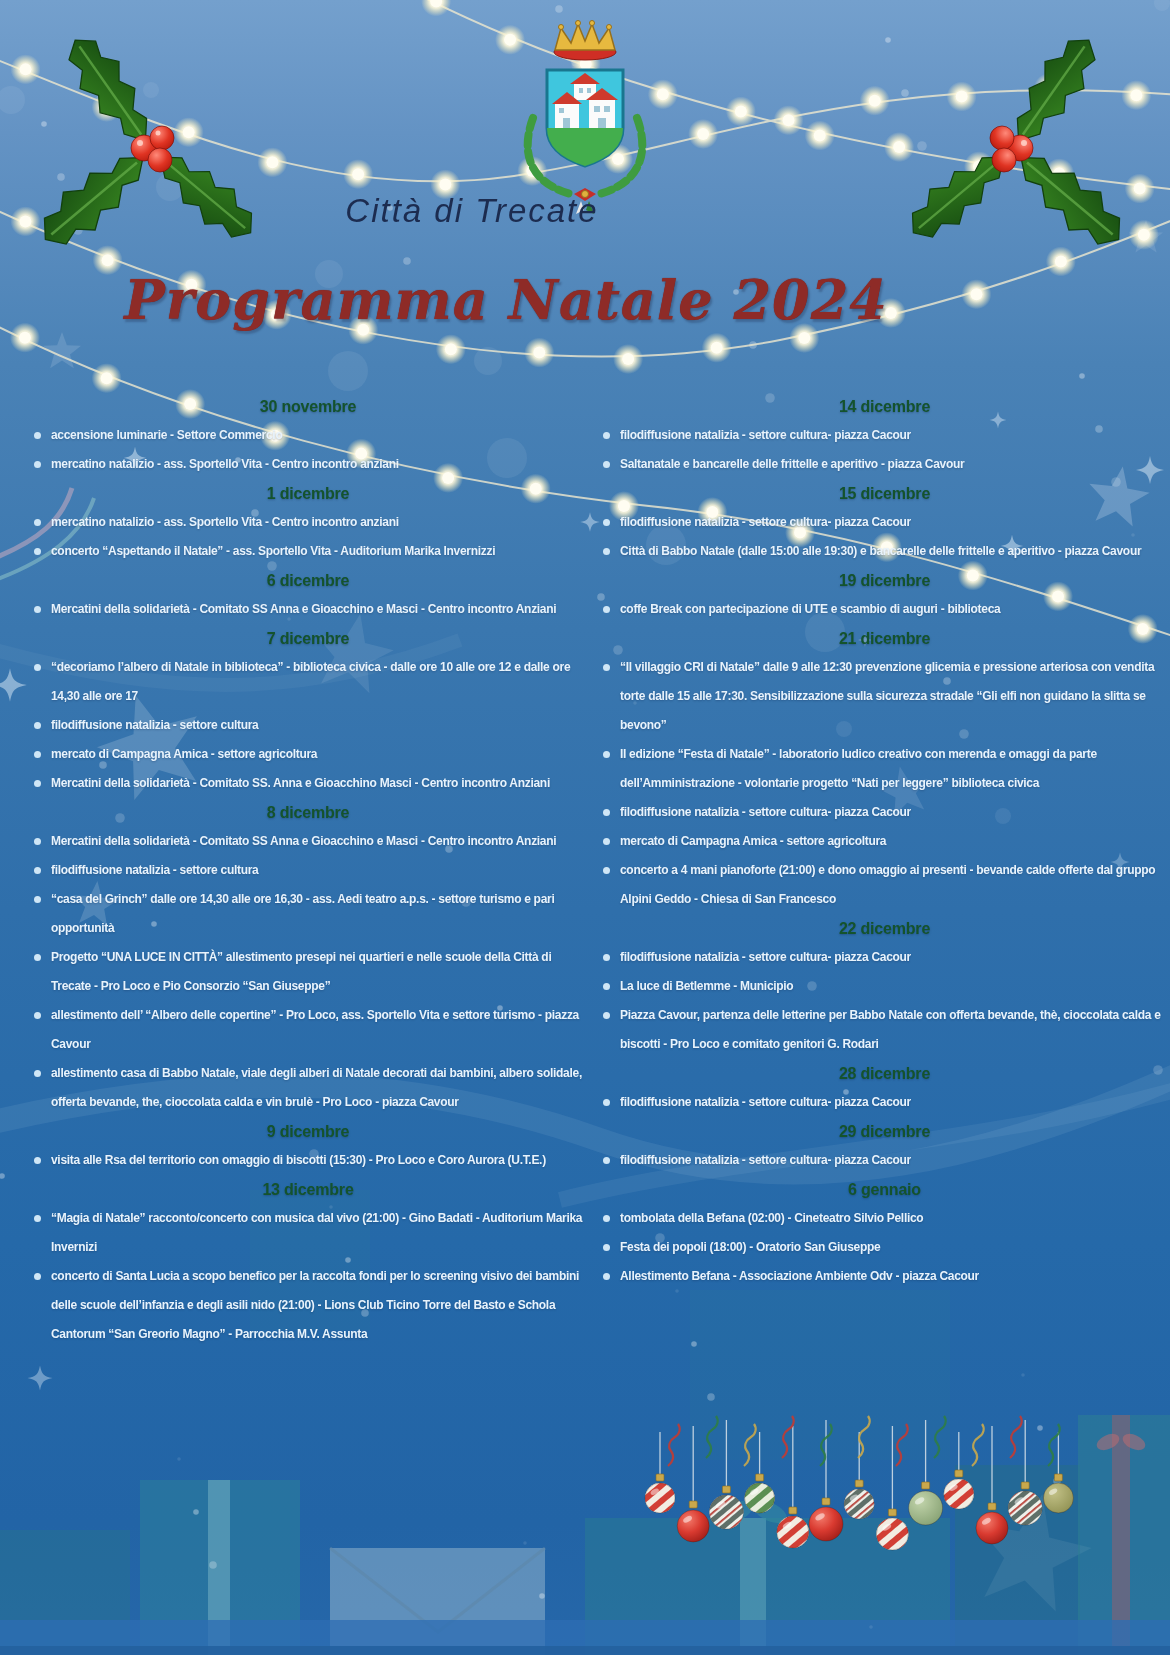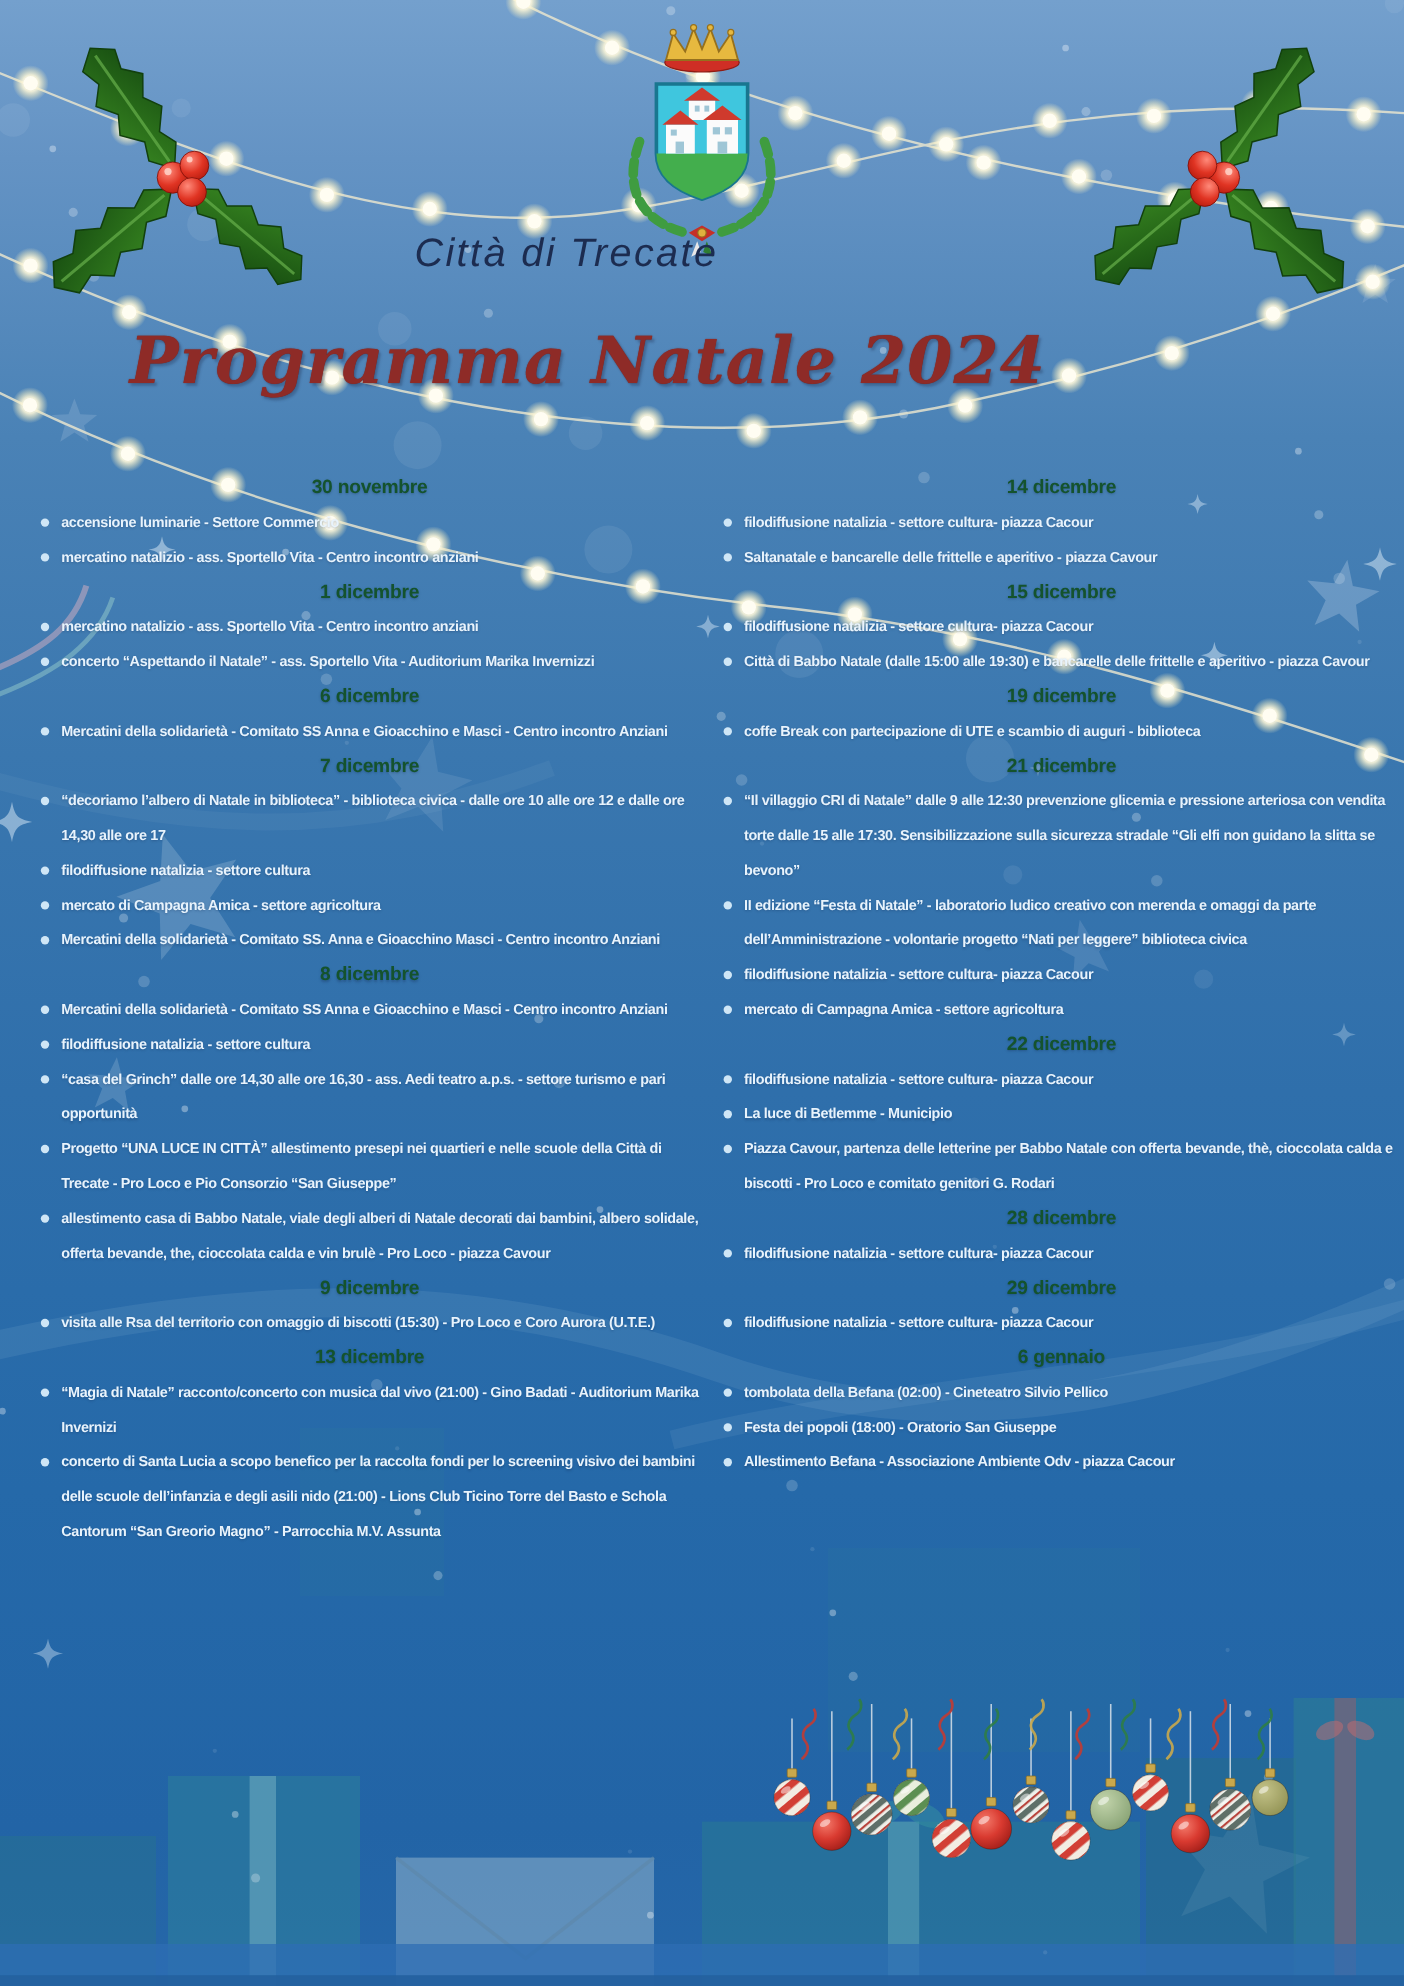--- a/index.html
+++ b/index.html
@@ -11,21 +11,21 @@
   svg.layer{position:absolute;left:0;top:0;pointer-events:none;}
   .city-title{
     position:absolute;left:0;top:192px;width:944px;text-align:center;
     font-size:33px;color:#1c2c50;font-style:italic;letter-spacing:2px;
     font-weight:normal;
   }
   .poster-title{
     position:absolute;left:0;top:268px;width:980px;text-align:center;
     font-family:"DejaVu Serif","Liberation Serif",serif;
     font-style:italic;font-weight:bold;font-size:54px;letter-spacing:1px;
-    color:#8e2b27;text-shadow:2px 3px 2px rgba(25,35,70,.28), 0 0 1px #70201c;
+    color:#8e2b27;text-shadow:2px 3px 2px rgba(25,35,70,.28), 0 0 1px #70201c;padding-left:16px;
   }
   .col{position:absolute;top:392px;}
   .col-left{left:30px;width:556px;}
   .col-right{left:599px;width:571px;}
   .col section{margin:0;}
   .col h3.date{
     margin:0;font-size:16px;line-height:29px;font-weight:bold;
     color:#14532d;text-align:center;letter-spacing:-0.2px;
     text-shadow:0 1px 2px rgba(20,40,80,.35);
   }
@@ -396,20 +396,21 @@
         <li>Mercatini della solidarietà - Comitato SS. Anna e Gioacchino Masci - Centro incontro Anziani</li>
       </ul>
     </section>
     <section>
       <h3 class="date">8 dicembre</h3>
       <ul>
         <li>Mercatini della solidarietà - Comitato SS Anna e Gioacchino e Masci - Centro incontro Anziani</li>
         <li>filodiffusione natalizia - settore cultura</li>
         <li>“casa del Grinch” dalle ore 14,30 alle ore 16,30 - ass. Aedi teatro a.p.s. - settore turismo e pari opportunità</li>
         <li>Progetto “UNA LUCE IN CITTÀ” allestimento presepi nei quartieri e nelle scuole della Città di Trecate - Pro Loco e Pio Consorzio “San Giuseppe”</li>
+        <li>allestimento dell’ “Albero delle copertine” - Pro Loco, ass. Sportello Vita e settore turismo - piazza Cavour</li>
         <li>allestimento casa di Babbo Natale, viale degli alberi di Natale decorati dai bambini, albero solidale, offerta bevande, the, cioccolata calda e vin brulè - Pro Loco - piazza Cavour</li>
       </ul>
     </section>
     <section>
       <h3 class="date">9 dicembre</h3>
       <ul>
         <li>visita alle Rsa del territorio con omaggio di biscotti (15:30) - Pro Loco e Coro Aurora (U.T.E.)</li>
       </ul>
     </section>
     <section>
@@ -441,20 +442,21 @@
         <li>coffe Break con partecipazione di UTE e scambio di auguri - biblioteca</li>
       </ul>
     </section>
     <section>
       <h3 class="date">21 dicembre</h3>
       <ul>
         <li>“Il villaggio CRI di Natale” dalle 9 alle 12:30 prevenzione glicemia e pressione arteriosa con vendita torte dalle 15 alle 17:30. Sensibilizzazione sulla sicurezza stradale “Gli elfi non guidano la slitta se bevono”</li>
         <li>II edizione “Festa di Natale” - laboratorio ludico creativo con merenda e omaggi da parte dell’Amministrazione -  volontarie progetto “Nati per leggere” biblioteca civica</li>
         <li>filodiffusione natalizia - settore cultura- piazza Cacour</li>
         <li>mercato di Campagna Amica - settore agricoltura</li>
+        <li>concerto a 4 mani pianoforte (21:00) e dono omaggio ai presenti - bevande calde offerte dal gruppo Alpini Geddo - Chiesa di San Francesco</li>
       </ul>
     </section>
     <section>
       <h3 class="date">22 dicembre</h3>
       <ul>
         <li>filodiffusione natalizia - settore cultura- piazza Cacour</li>
         <li>La luce di Betlemme - Municipio</li>
         <li>Piazza Cavour,  partenza delle letterine per Babbo Natale con offerta bevande, thè, cioccolata calda e biscotti - Pro Loco e comitato genitori G. Rodari</li>
       </ul>
     </section>

